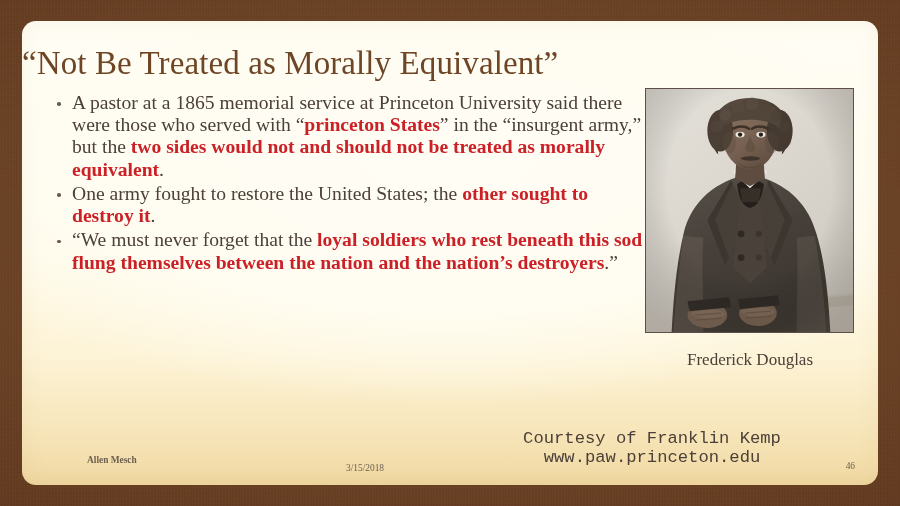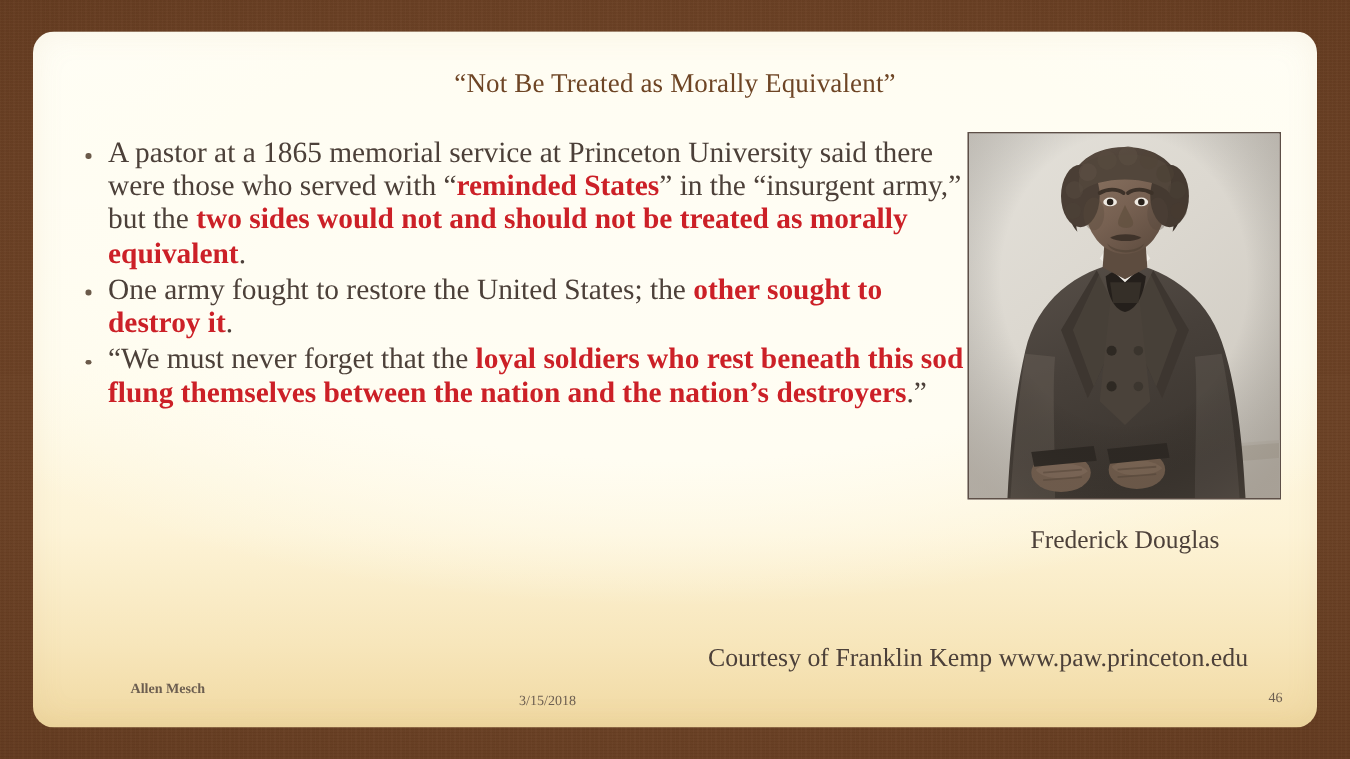--- a/index.html
+++ b/index.html
@@ -58,22 +58,22 @@
     z-index: 1;
     overflow: hidden;
   }
 
   
   #title {
     position: absolute;
     left: 0;
     top: 24px;
     width: 856px;
-    text-align: center;
-    font-size: 18px;
+    text-align: left;
+    font-size: 33px;
     color: #6e4525;
     letter-spacing: 0.1px;
     white-space: nowrap;
   }
 
   
   #body {
     position: absolute;
     left: 26px;
     top: 71px;
@@ -133,20 +133,21 @@
 
   
   #courtesy {
     position: absolute;
     left: 420px;
     top: 408px;
     width: 420px;
     text-align: center;
     font-size: 17.2px;
     color: #4c4039;
+    font-family: Liberation Mono, monospace;
   }
 
   
   .footer-text {
     position: absolute;
     font-size: 9.4px;
     color: #6c5e50;
   }
   #footer-author { left: 65px; top: 434px; font-weight: bold; }
   #footer-date   { left: 0;  top: 442px; width: 686px; text-align: center; }
@@ -157,21 +158,21 @@
 
 <div id="slide">
 
   <div id="panel">
 
     <div id="title">“Not Be Treated as Morally Equivalent”</div>
 
     <div id="body">
       <div class="bullet-row">
         <span class="bullet-dot"></span>
-        <span class="bullet-text"><span>A pastor at a 1865 memorial service at Princeton University said there were those who served with “</span><span class="em">reminded States</span><span>” in the “insurgent army,” but the </span><span class="em">two sides would not and should not be treated as morally equivalent</span><span>.</span></span>
+        <span class="bullet-text"><span>A pastor at a 1865 memorial service at Princeton University said there were those who served with “</span><span class="em">princeton States</span><span>” in the “insurgent army,” but the </span><span class="em">two sides would not and should not be treated as morally equivalent</span><span>.</span></span>
       </div>
       <div class="bullet-row">
         <span class="bullet-dot"></span>
         <span class="bullet-text"><span>One army fought to restore the United States; the </span><span class="em">other sought to destroy it</span><span>.</span></span>
       </div>
       <div class="bullet-row">
         <span class="bullet-dot"></span>
         <span class="bullet-text"><span>“We must never forget that the </span><span class="em">loyal soldiers who rest beneath this sod flung themselves between the nation and the nation’s destroyers</span><span>.”</span></span>
       </div>
     </div>

